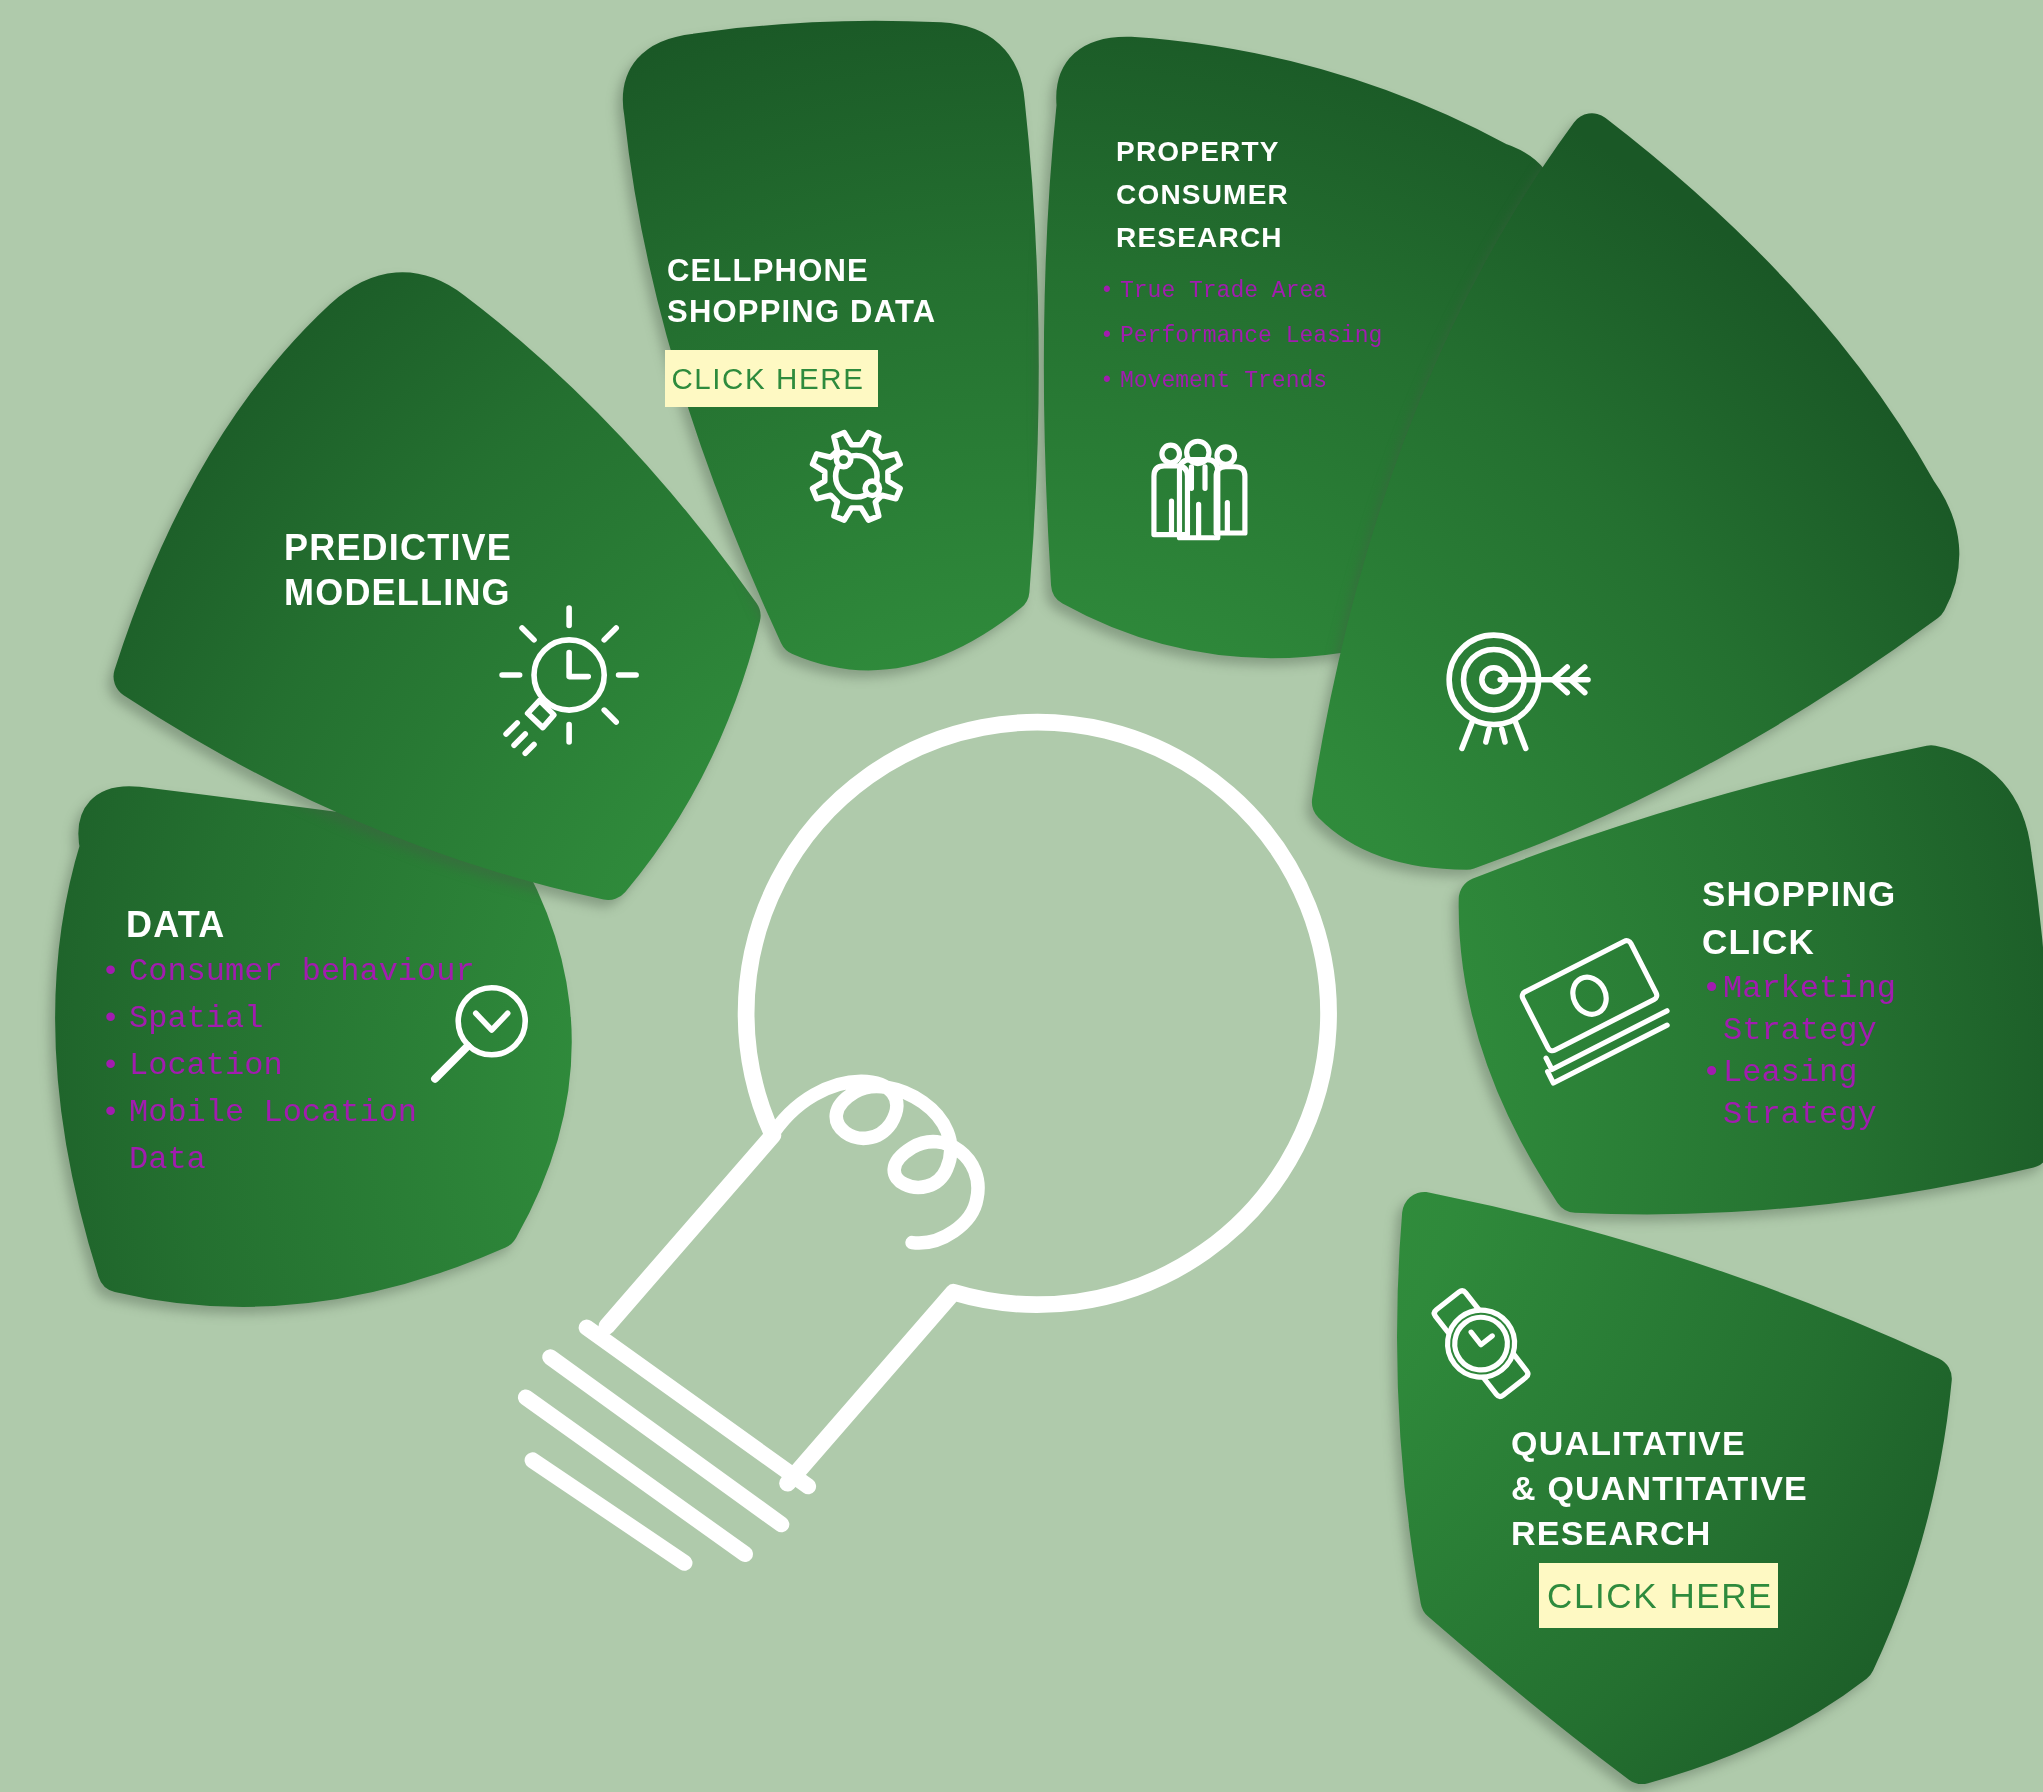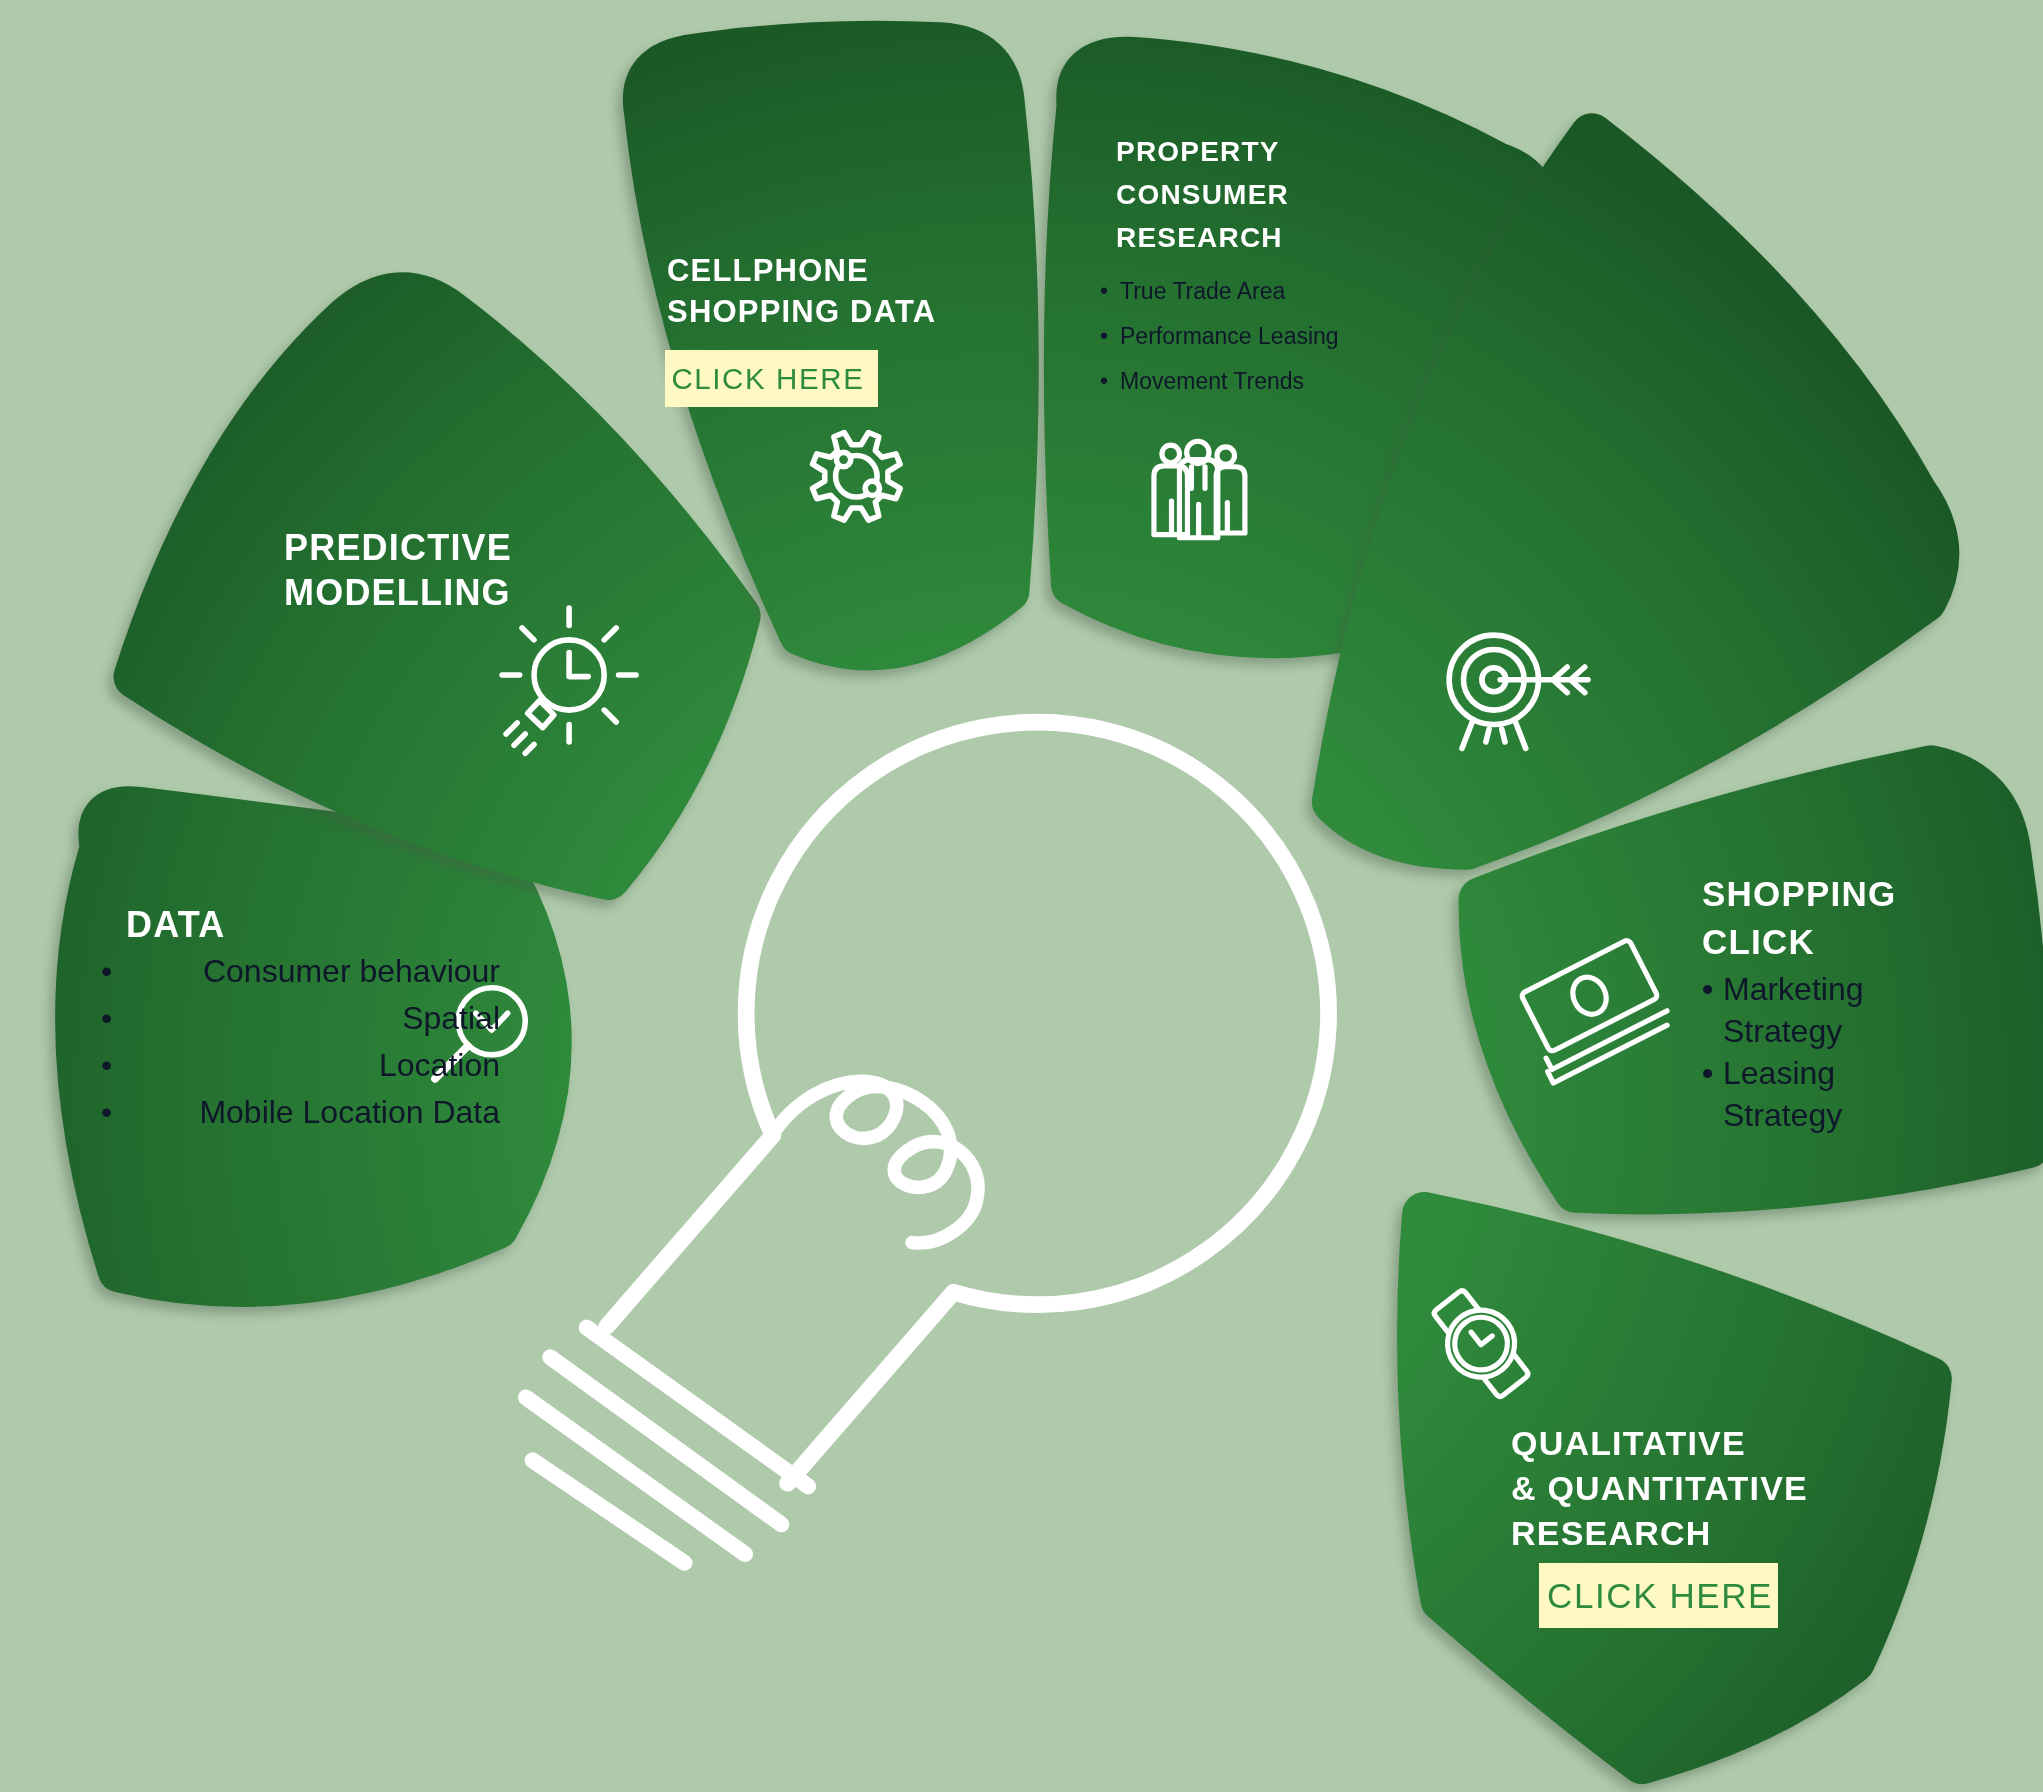--- a/index.html
+++ b/index.html
@@ -9,25 +9,25 @@
   .wedge{filter:drop-shadow(-7px 9px 7px rgba(70,90,70,.38));}
   .txt{position:absolute;color:#ffffff;}
   .title{font-weight:bold;letter-spacing:1.2px;white-space:nowrap;}
   .t1{left:126px;top:903px;font-size:36px;line-height:43px;}
   .t2{left:284px;top:525px;font-size:36px;line-height:45px;}
   .t3{left:667px;top:250px;font-size:31px;line-height:41px;}
   .t4{left:1116px;top:130px;font-size:28px;line-height:43px;}
   .t5{left:1567px;top:500px;font-size:33px;line-height:40px;}
   .t6{left:1702px;top:870px;font-size:35px;line-height:48px;}
   .t7{left:1511px;top:1421px;font-size:34px;line-height:45px;}
-  ul.blist{list-style:none;margin:0;padding:0;position:absolute;color:#0f172a;}
+  ul.blist{list-style:none;margin:0;padding:0;position:absolute;color:#a21caf;font-family:Liberation Mono, monospace;}
   ul.blist li{position:relative;}
   ul.blist li::before{content:"\2022";position:absolute;left:0;top:0;}
   .b1{left:101px;top:948px;font-size:32px;line-height:47px;width:399px;}
-  .b1 li{padding-left:28px;text-align:right;}
+  .b1 li{padding-left:28px;}
   .b4{left:1100px;top:269px;font-size:23px;line-height:45px;width:375px;}
   .b4 li{padding-left:20px;}
   .b6{left:1702px;top:968px;font-size:32px;line-height:42px;width:239px;}
   .b6 li{padding-left:21px;}
   .b6 li::before{content:"\00B7";font-weight:bold;}
   .btn{position:absolute;background:#fef9c3;display:flex;align-items:center;
        color:#2e8b3d;letter-spacing:1.6px;white-space:nowrap;cursor:pointer;}
   .btn3{left:665px;top:350px;width:207px;height:57px;font-size:29.5px;padding-left:6.4px;}
   .btn7{left:1539px;top:1563px;width:231px;height:65px;font-size:35px;padding-left:8px;}
 </style>

